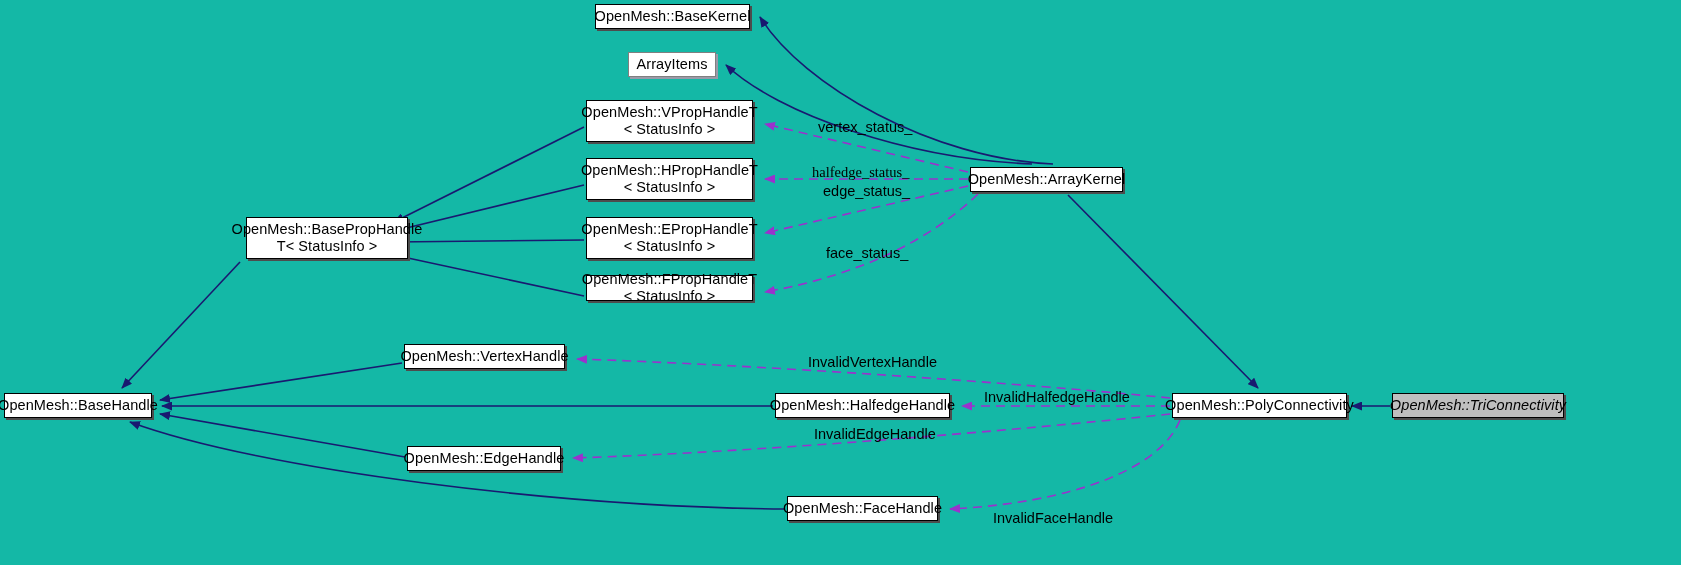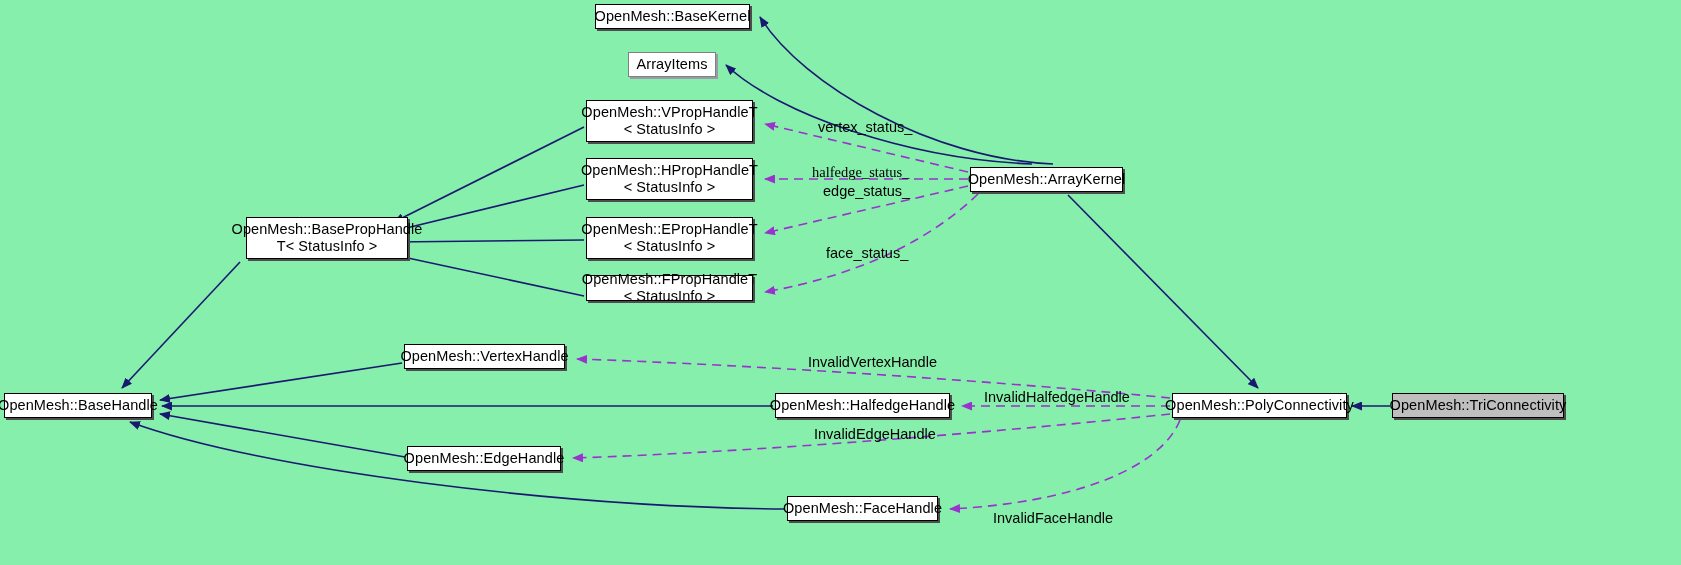--- a/index.html
+++ b/index.html
@@ -7,21 +7,21 @@
     padding: 0;
     background: #ffffff;
   }
   body {
     font-family: "Liberation Sans", sans-serif;
   }
   #diagram {
     position: relative;
     width: 1681px;
     height: 565px;
-    background: #86efac;
+    background: #14b8a6;
     overflow: hidden;
   }
   #edge-layer {
     position: absolute;
     left: 0;
     top: 0;
     width: 1681px;
     height: 565px;
   }
   .node {
@@ -44,20 +44,21 @@
     box-shadow: 2px 2px 0 0 #4d4d4d;
   }
   .node.light {
     border: 1px solid #808080;
     box-shadow: 2px 2px 0 0 #9a9aa8;
   }
   .node.current {
     background: #bfbfbf;
     border: 1px solid #000000;
     box-shadow: 2px 2px 0 0 #4d4d4d;
+    font-style: italic;
   }
   .edge-label {
     position: absolute;
     font-size: 14.5px;
     line-height: 16px;
     color: #000000;
     white-space: nowrap;
     background: transparent;
   }
 </style>

